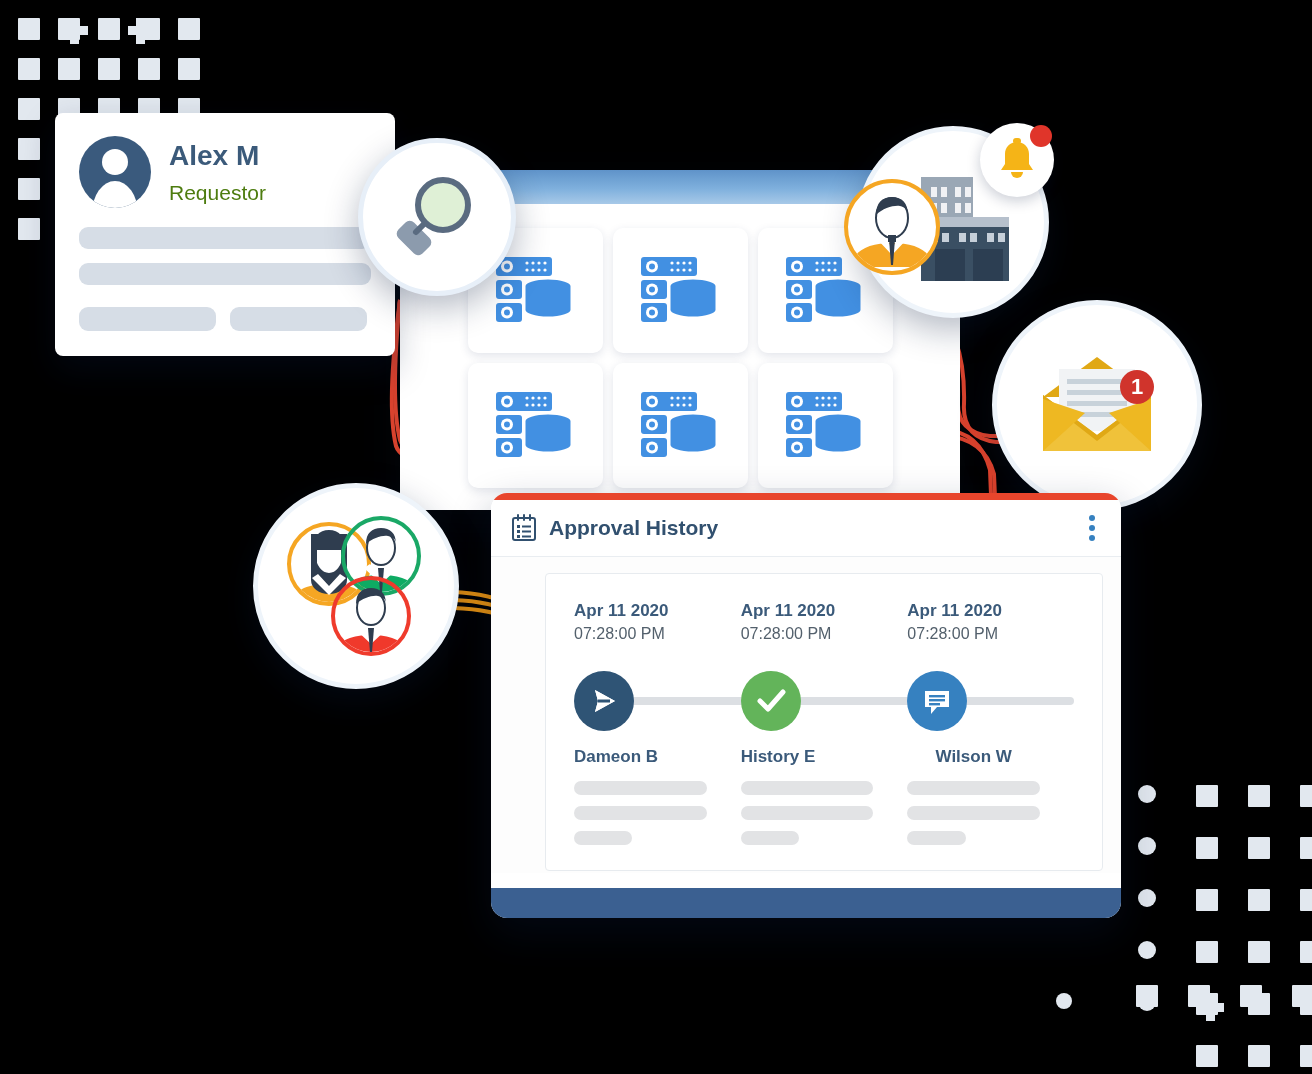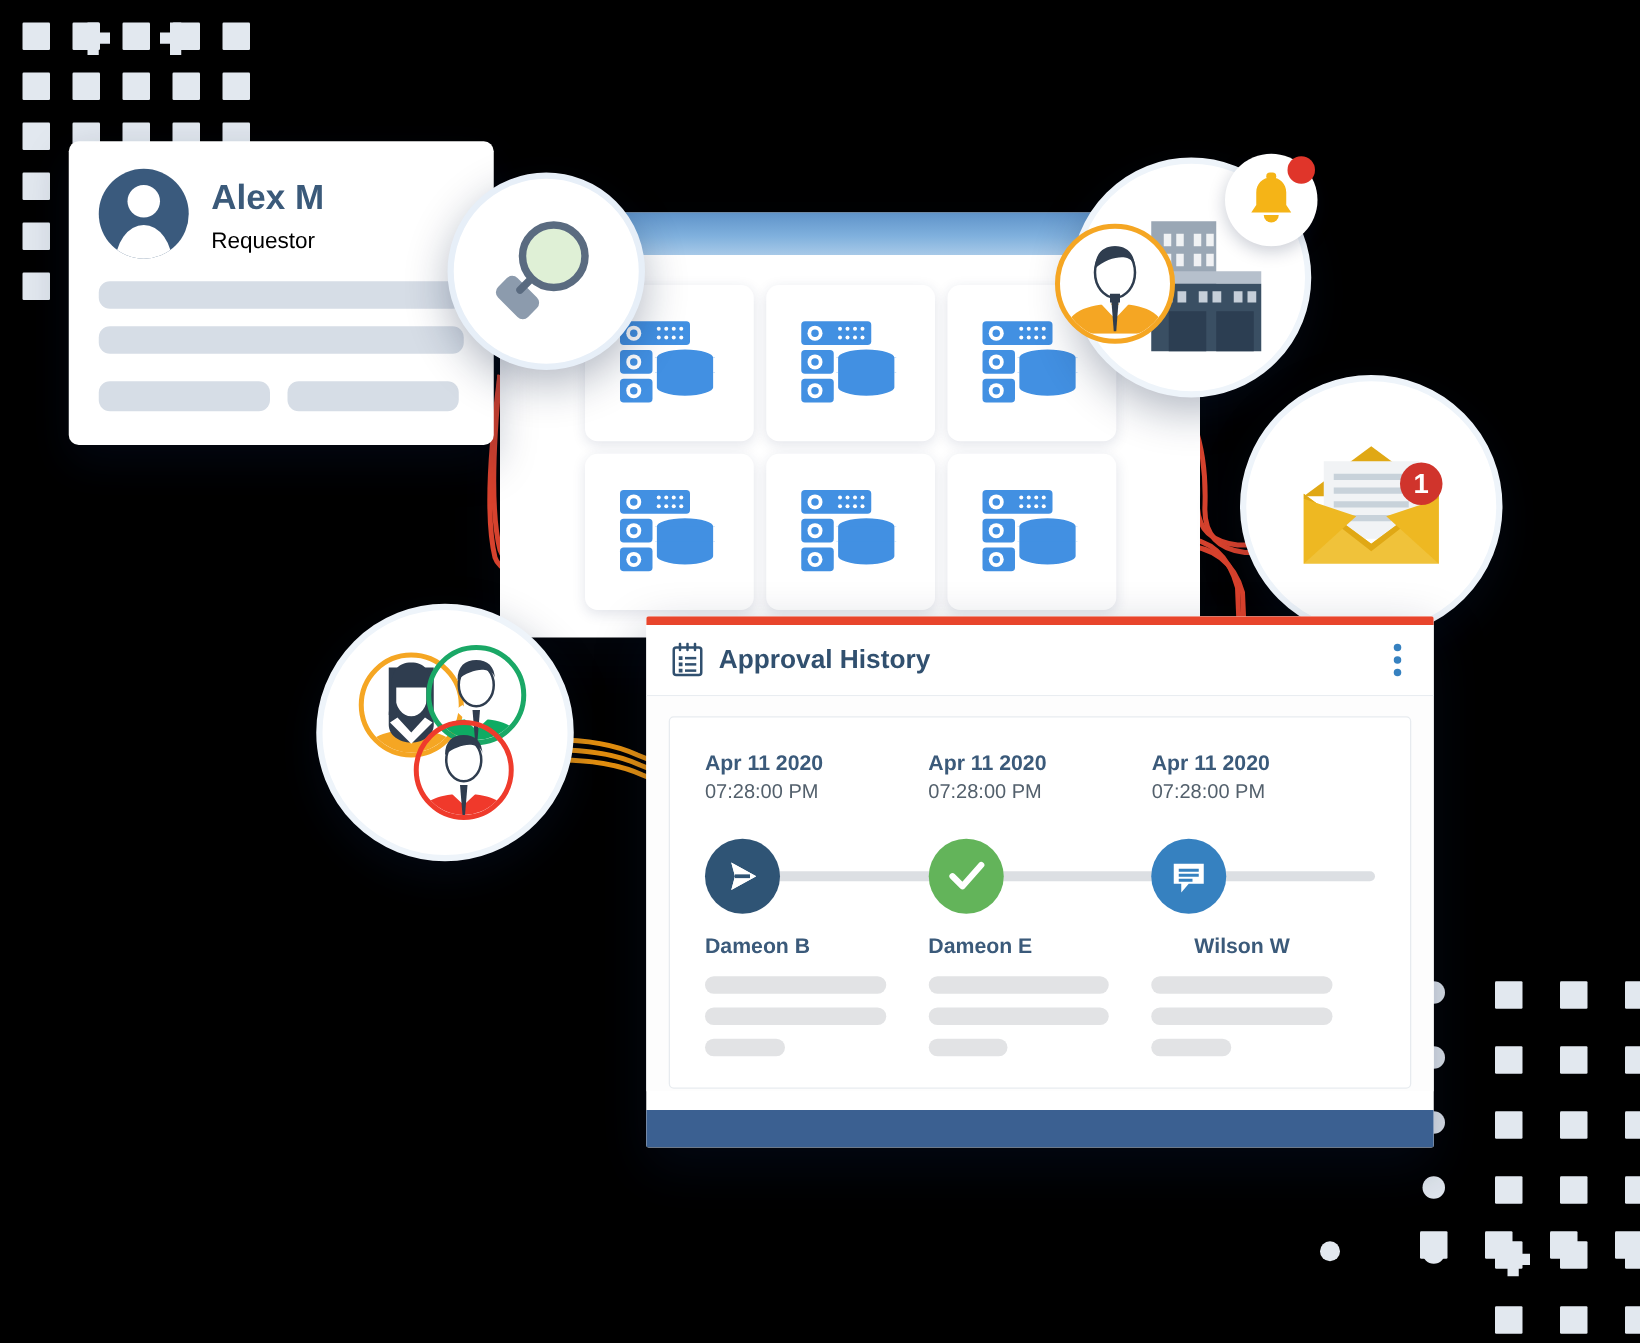--- a/index.html
+++ b/index.html
@@ -57,21 +57,21 @@
   #requestor-card{position:absolute;left:55px;top:113px;width:340px;height:243px;
       background:#fff;border-radius:8px;box-shadow:0 14px 34px rgba(10,25,60,.28);}
   #requestor-head{display:flex;align-items:center;gap:18px;padding:22px 24px 0;}
   .avatar-circle{width:72px;height:72px;border-radius:50%;background:#3a5a7d;
       position:relative;overflow:hidden;flex:none;}
   .avatar-circle::before{content:"";position:absolute;left:23px;top:13px;
       width:26px;height:26px;border-radius:50%;background:#fff;}
   .avatar-circle::after{content:"";position:absolute;left:13px;top:45px;
       width:46px;height:46px;border-radius:50% 50% 0 0 / 70% 70% 0 0;background:#fff;}
   .req-name{font-size:28px;font-weight:bold;color:#3b5a7a;line-height:1.5;}
-  .req-role{font-size:18px;color:#000000;line-height:1.5;}
+  .req-role{font-size:21px;color:#4d7c0f;line-height:1.5;}
   .skeleton{background:#d6dde6;border-radius:9px;}
   #requestor-lines{padding:18px 24px 0;}
   .sk-row{display:flex;gap:14px;margin-bottom:14px;}
 
   
   .bubble{position:absolute;border-radius:50%;background:#fff;
       box-shadow:0 12px 34px rgba(10,25,60,.30);display:flex;
       align-items:center;justify-content:center;}
 
   #bubble-search{left:358px;top:138px;width:148px;height:148px;
@@ -86,33 +86,33 @@
   .sub-bubble{position:absolute;border-radius:50%;background:#fff;
       display:flex;align-items:center;justify-content:center;}
   #org-avatar{left:-18px;top:48px;width:88px;height:88px;border:4px solid #f5a623;
       overflow:hidden;}
   #org-bell{left:118px;top:-8px;width:74px;height:74px;
       box-shadow:0 4px 14px rgba(10,25,60,.22);}
   .badge-dot{position:absolute;width:22px;height:22px;border-radius:50%;
       background:#e0352a;right:2px;top:2px;}
 
   
-  #approval-panel{position:absolute;left:517px;top:493px;width:630px;height:425px;
-      background:#fff;border-radius:2px;box-shadow:0 16px 42px rgba(10,25,60,.32);
+  #approval-panel{position:absolute;left:491px;top:493px;width:630px;height:425px;
+      background:#fff;border-radius:16px;box-shadow:0 16px 42px rgba(10,25,60,.32);
       overflow:hidden;}
   #approval-topbar{height:7px;background:#e8452c;}
   #approval-header{height:56px;display:flex;align-items:center;
       padding:0 20px;border-bottom:1px solid #e9edf1;background:#fff;}
   #approval-title{font-size:21px;font-weight:bold;color:#31506f;margin-left:12px;}
   #approval-kebab{margin-left:auto;display:flex;flex-direction:column;gap:4px;
       padding:6px;cursor:pointer;}
   #approval-kebab i{width:6px;height:6px;border-radius:50%;background:#3681c0;display:block;}
   #approval-body{padding:16px 18px 0;background:#fdfdfd;height:316px;box-sizing:border-box;}
   #timeline-card{background:#fff;border:1px solid #e7ebef;border-radius:4px;
-      height:298px;padding:26px 28px 0;box-sizing:border-box;position:relative;}
+      height:298px;padding:26px 28px 0;box-sizing:border-box;position:relative;margin-left:36px;}
   #approval-footer{position:absolute;left:0;bottom:0;width:100%;height:30px;
       background:#3b6091;}
 
   .tl-cols{display:grid;grid-template-columns:repeat(3,1fr);}
   .tl-date{font-size:17px;font-weight:bold;color:#3b5a7a;line-height:1.35;}
   .tl-time{font-size:16px;color:#53606c;line-height:1.35;}
 
   #tl-track{position:relative;height:76px;margin-top:18px;}
   #tl-line{position:absolute;left:28px;right:0;top:34px;height:8px;
       background:#dcdfe3;border-radius:4px;}
@@ -630,21 +630,21 @@
         </div>
 
         <div class="tl-cols" style="margin-top:8px;">
           <div style="padding-right:34px;">
             <div class="tl-name">Dameon B</div>
             <div class="tl-sk" style="width:100%"></div>
             <div class="tl-sk" style="width:100%"></div>
             <div class="tl-sk" style="width:44%"></div>
           </div>
           <div style="padding-right:34px;">
-            <div class="tl-name">Dameon E</div>
+            <div class="tl-name">History E</div>
             <div class="tl-sk" style="width:100%"></div>
             <div class="tl-sk" style="width:100%"></div>
             <div class="tl-sk" style="width:44%"></div>
           </div>
           <div style="padding-right:34px;text-align:center;">
             <div class="tl-name">Wilson W</div>
             <div class="tl-sk" style="width:100%"></div>
             <div class="tl-sk" style="width:100%"></div>
             <div class="tl-sk" style="width:44%"></div>
           </div>

